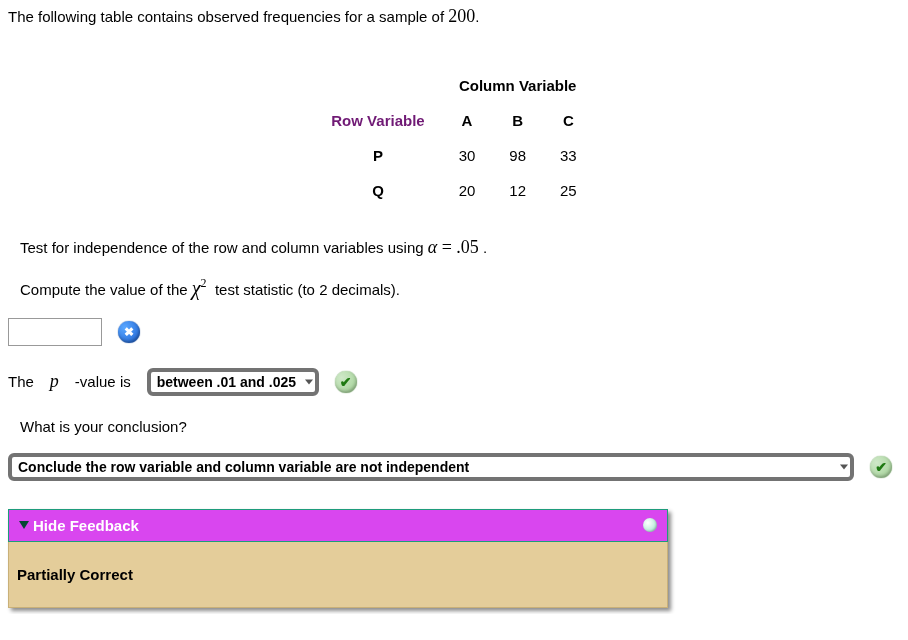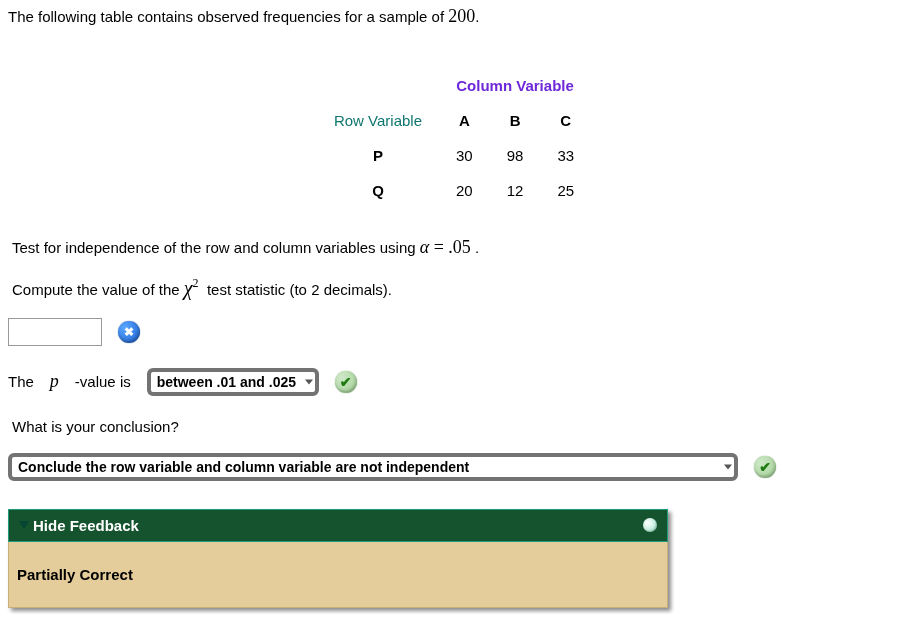--- a/index.html
+++ b/index.html
@@ -13,25 +13,25 @@
     background: #fff;
   }
   .intro { margin-bottom: 40px; }
   .serif-num { font-family: "Times New Roman", serif; font-size: 18px; }
   .tbl { margin: 0 auto 28px auto; }
   .tbl td, .tbl th {
     padding: 8px 16px;
     text-align: center;
     font-size: 15px;
   }
-  .col-head { color: #6d28d9; font-weight: bold; text-align:center; }
-  .row-var { color: #0f766e; font-weight: normal; text-align: right; padding-right:12px; }
+  .col-head { color: #000000; font-weight: bold; text-align:center; }
+  .row-var { color: #701a75; font-weight: bold; text-align: right; padding-right:12px; }
   .row-lbl { font-weight: bold; text-align:center; }
   .abc { font-weight: bold; }
-  .line { margin: 10px 0 18px 4px; }
+  .line { margin: 10px 0 18px 12px; }
   .math-it { font-family: "Times New Roman", serif; font-style: italic; font-size:18px; }
   .chi { font-family:Liberation Serif, serif; font-style:italic; font-size:20px; position:relative;text-align:right; }
   .chi sup { font-size:12px; font-style:normal; }
   .answer-row { display:flex; align-items:center; gap:16px; margin: 6px 0 22px 0; }
   .txt-input {
     border: 1px solid #999;
     height: 24px;
     width: 84px;
     padding: 1px 4px;
     font-size:14px;
@@ -67,28 +67,28 @@
     width:0;height:0;border-left:4px solid transparent;border-right:4px solid transparent;
     border-top:5px solid #555;
     pointer-events:none;
   }
   .sel-wrap::before {
     content:""; position:absolute; right:6px; top:50%; transform:translateY(-9px);
     width:0;height:0;border-left:4px solid transparent;border-right:4px solid transparent;
     border-bottom:5px solid #555;
     pointer-events:none;
   }
-  .sel-wide { width: 730px; }
+  .sel-wide { width: 846px; }
   .feedback-box {
     margin-top: 28px;
     width: 660px;
     box-shadow: 3px 3px 4px rgba(0,0,0,.45);
   }
   .fb-header {
-    background:#14532d;
+    background:#d946ef;
     color:#fff; font-weight:bold;
     padding:7px 10px 7px 10px;
     border:1px solid #1e9c7b;
     display:flex; align-items:center; justify-content:space-between;
   }
   .fb-left { display:flex; align-items:center; gap:4px; }
   .tri-down {
     width:0;height:0;border-left:5px solid transparent;border-right:5px solid transparent;
     border-top:8px solid #064534;
   }

